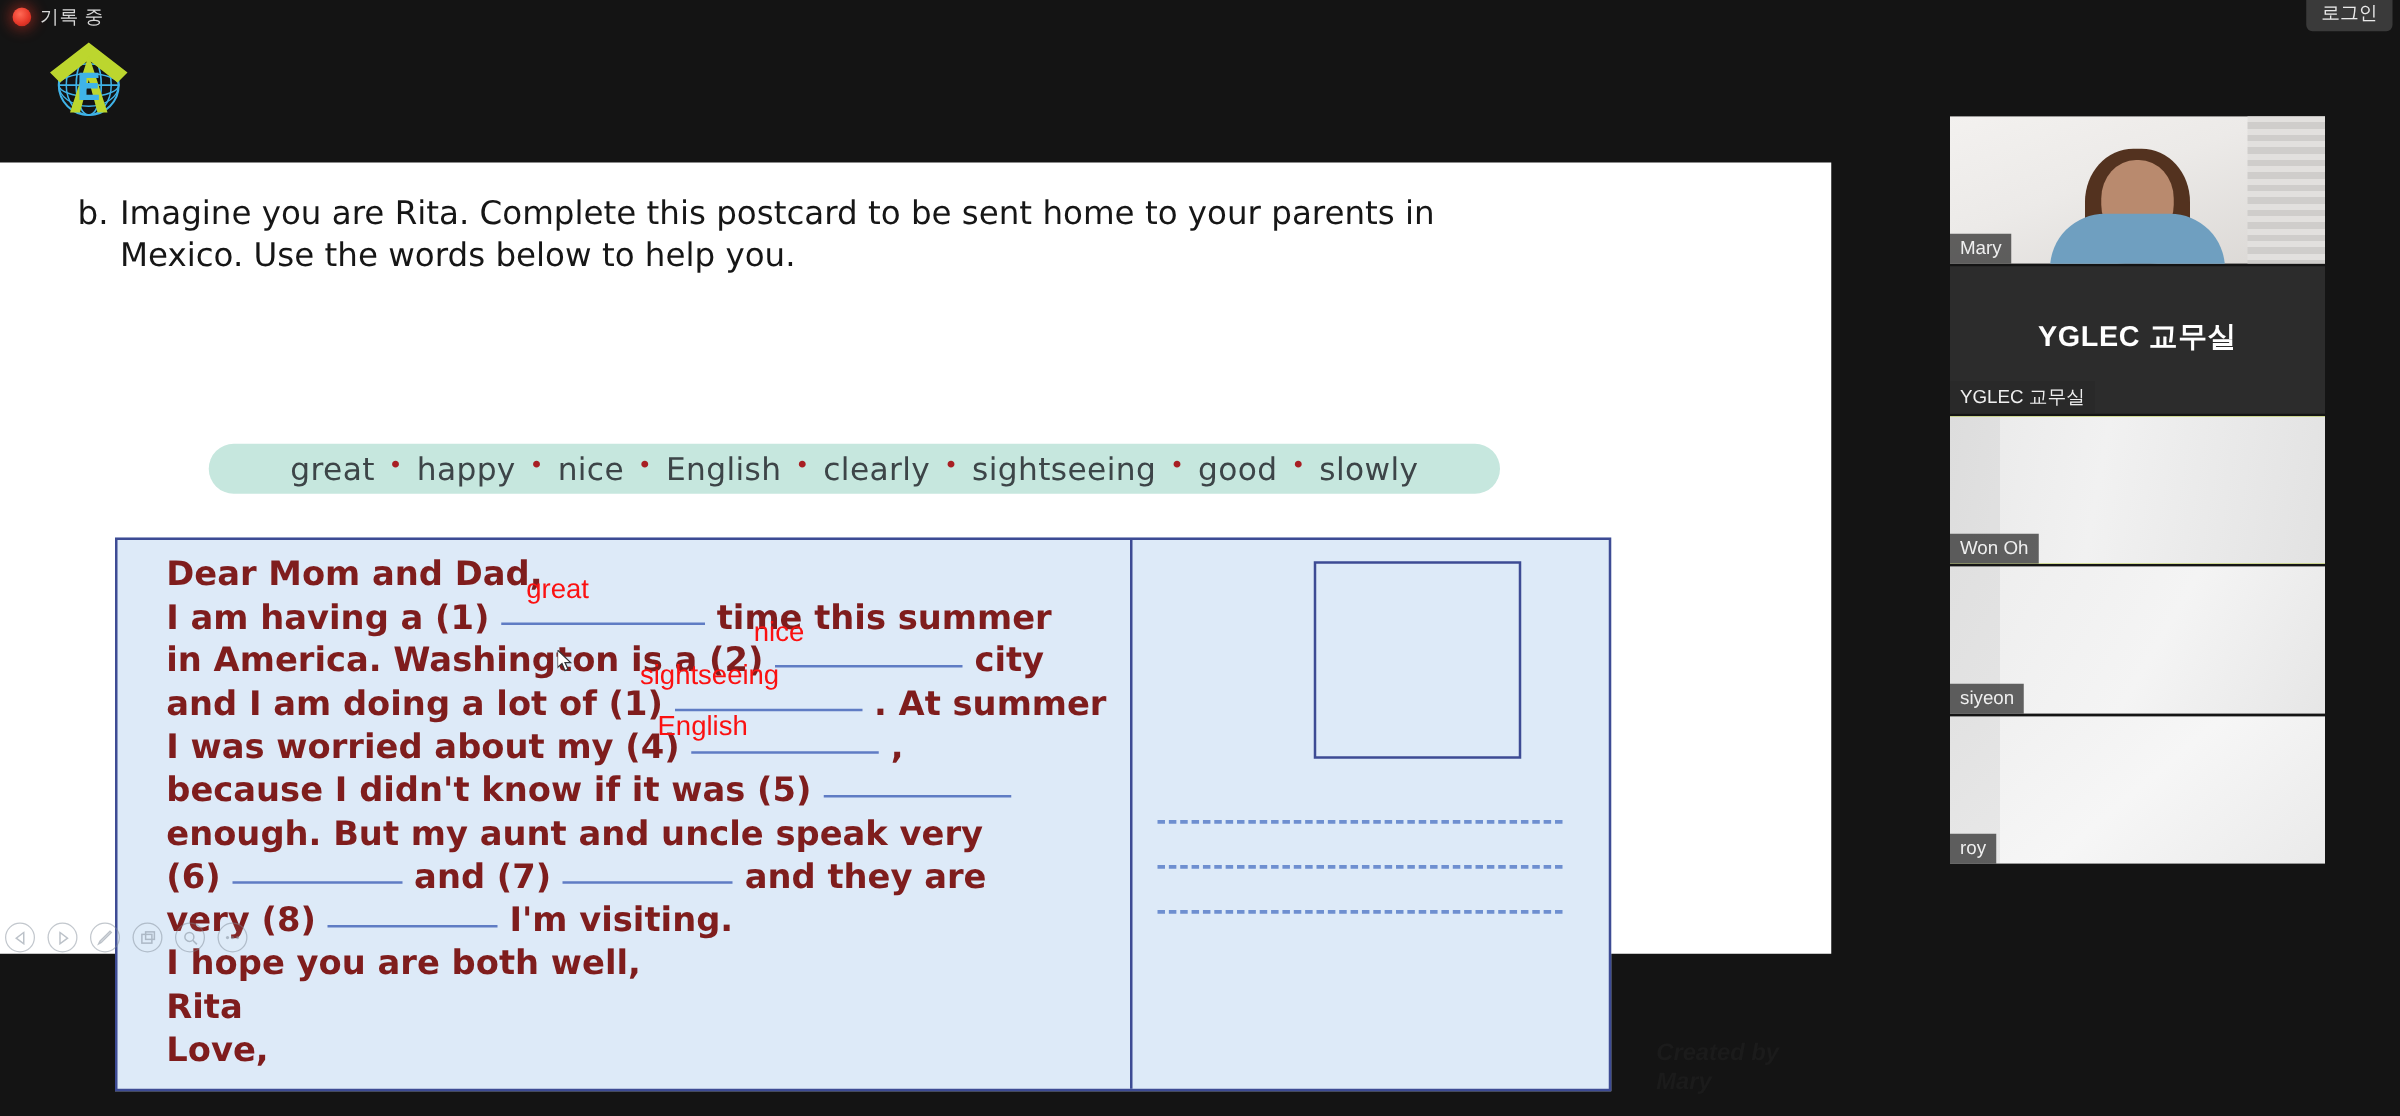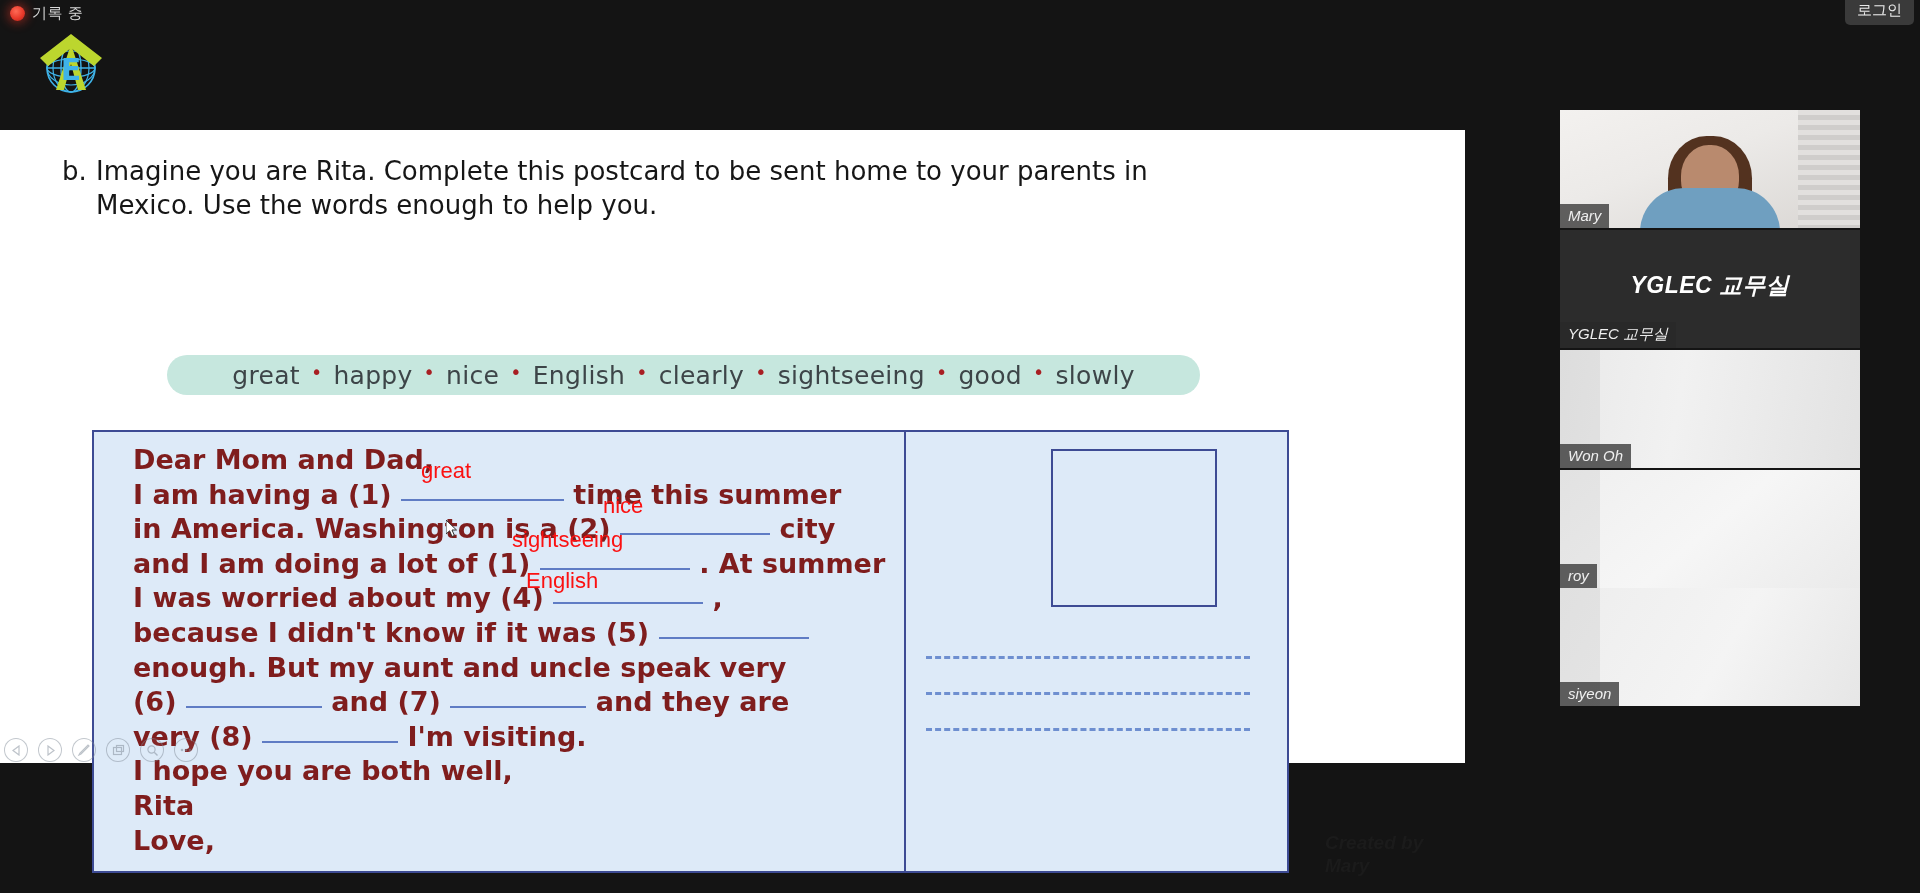--- a/index.html
+++ b/index.html
@@ -136,21 +136,21 @@
   .annot-btn {
     width: 24px; height: 24px; border-radius: 50%;
     border: 1.5px solid rgba(120,130,145,.45);
     background: rgba(255,255,255,.05);
     display: flex; align-items: center; justify-content: center;
     cursor: pointer;
   }
   .annot-btn svg { opacity: .5; }
 
   
-  .rail { position: absolute; left: 1560px; top: 110px; width: 345px; font-style: italic; }
+  .rail { position: absolute; left: 1560px; top: 93px; width: 345px; }
   .tile { position: relative; width: 300px; background: #2a2a2a; overflow: hidden; }
   .tile-img { position: absolute; inset: 0; }
   .name-tag {
     position: absolute; left: 0; bottom: 0;
     background: rgba(40,40,40,.72);
     color: #efefef; font-size: 15px;
     padding: 3px 8px 4px 8px;
     z-index: 5; white-space: nowrap;
   }
   .tile-active { outline: 4px solid #d4f11f; outline-offset: -4px; z-index: 4; }
@@ -223,21 +223,21 @@
       <path d="M35 6 L66 30 L58 38 L35 20 L12 38 L4 30 Z" fill="#bcd62e"></path>
       <path d="M35 16 L50 62 L42 62 L35 36 L28 62 L20 62 Z" fill="#bcd62e"></path>
       <text x="35" y="52" text-anchor="middle" font-family="DejaVu Sans, sans-serif" font-size="30" font-weight="bold" fill="#3fb3e8">E</text>
     </svg>
   </div>
 
   <div class="slide">
 
     <div class="q-text">
       <span class="q-letter">b.</span>
-      <span class="q-body">Imagine you are Rita. Complete this postcard to be sent home to your parents in Mexico. Use the words enough to help you.</span>
+      <span class="q-body">Imagine you are Rita. Complete this postcard to be sent home to your parents in Mexico. Use the words below to help you.</span>
     </div>
 
     <div class="wordbank">
       <span class="wb-word">great</span>
       <span class="wb-sep">•</span>
       <span class="wb-word">happy</span>
       <span class="wb-sep">•</span>
       <span class="wb-word">nice</span>
       <span class="wb-sep">•</span>
       <span class="wb-word">English</span>
@@ -378,32 +378,32 @@
       <span class="name-tag">YGLEC 교무실</span>
     </div>
 
     <div class="tile t3 tile-active">
       <div class="tile-img cam-b">
         <div class="dim-strip"></div>
       </div>
       <span class="name-tag">Won Oh</span>
     </div>
 
+    <div class="tile t4">
+      <div class="tile-img cam-c">
+        <div class="dim-strip"></div>
+      </div>
+      <span class="name-tag">siyeon</span>
+    </div>
+
     <div class="tile t5">
       <div class="tile-img cam-d">
         <div class="dim-strip"></div>
       </div>
       <span class="name-tag">roy</span>
-    </div>
-
-    <div class="tile t4">
-      <div class="tile-img cam-c">
-        <div class="dim-strip"></div>
-      </div>
-      <span class="name-tag">siyeon</span>
     </div>
   </div>
 
   <div class="cursor">
     <svg width="14" height="19" viewBox="0 0 14 19">
       <polygon points="0,0 0,14 3.6,10.8 6,16.5 8.4,15.4 6,10 10.5,10" fill="#ffffff" stroke="#333" stroke-width="1"></polygon>
     </svg>
   </div>
 
 </div>

